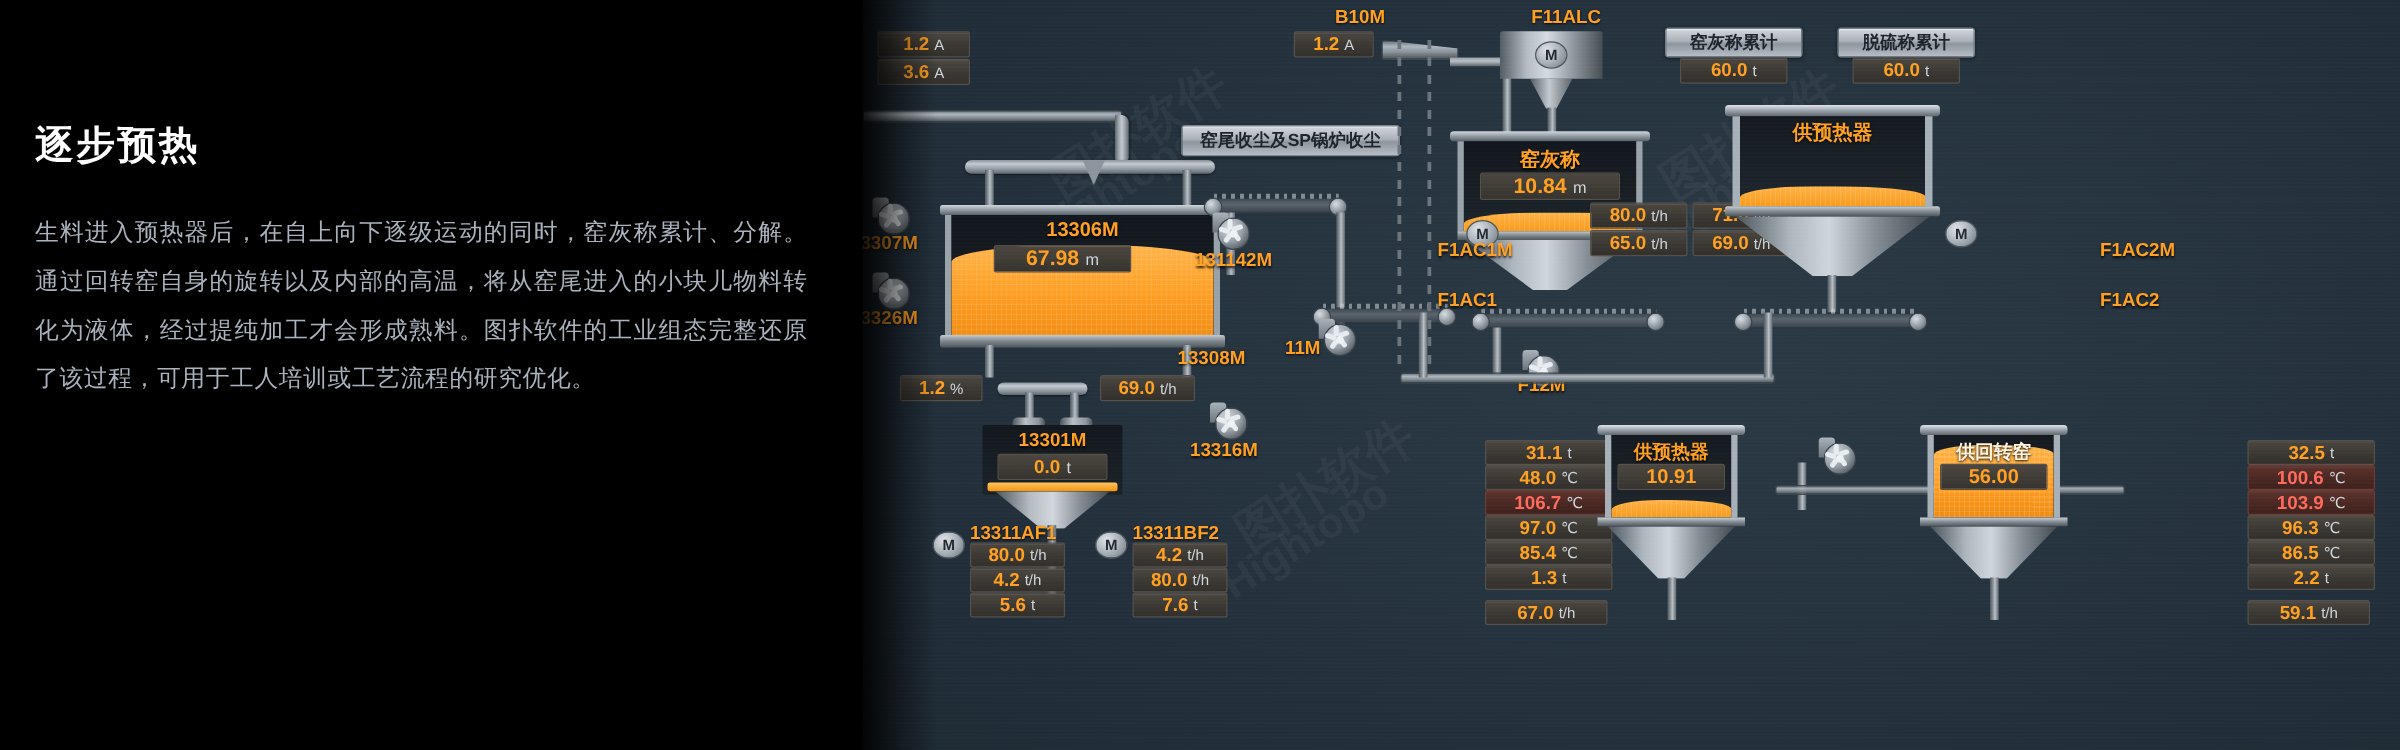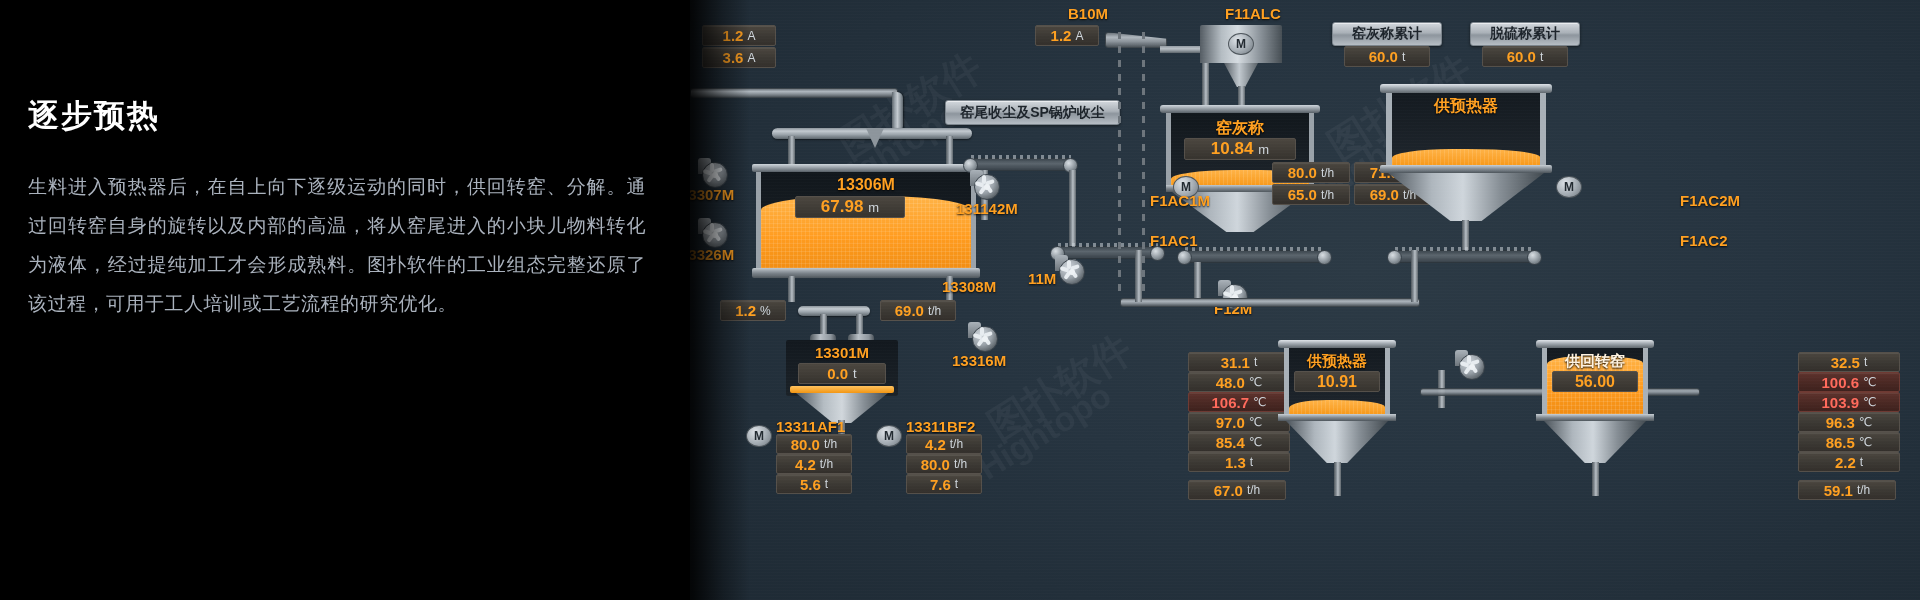--- a/index.html
+++ b/index.html
@@ -532,17 +532,17 @@
       <span class="u">t/h</span>
     </div>
 
   </div>
 
   <div id="left-fade"></div>
 
   <div id="left-panel">
     <div id="left-inner">
       <div id="title">逐步预热</div>
-      <div id="desc">生料进入预热器后，在自上向下逐级运动的同时，供回转窑、分解。通过回转窑自身的旋转以及内部的高温，将从窑尾进入的小块儿物料转化为液体，经过提纯加工才会形成熟料。图扑软件的工业组态完整还原了该过程，可用于工人培训或工艺流程的研究优化。</div>
+      <div id="desc">生料进入预热器后，在自上向下逐级运动的同时，窑灰称累计、分解。通过回转窑自身的旋转以及内部的高温，将从窑尾进入的小块儿物料转化为液体，经过提纯加工才会形成熟料。图扑软件的工业组态完整还原了该过程，可用于工人培训或工艺流程的研究优化。</div>
     </div>
   </div>
 
 </div>
 
 </body></html>

